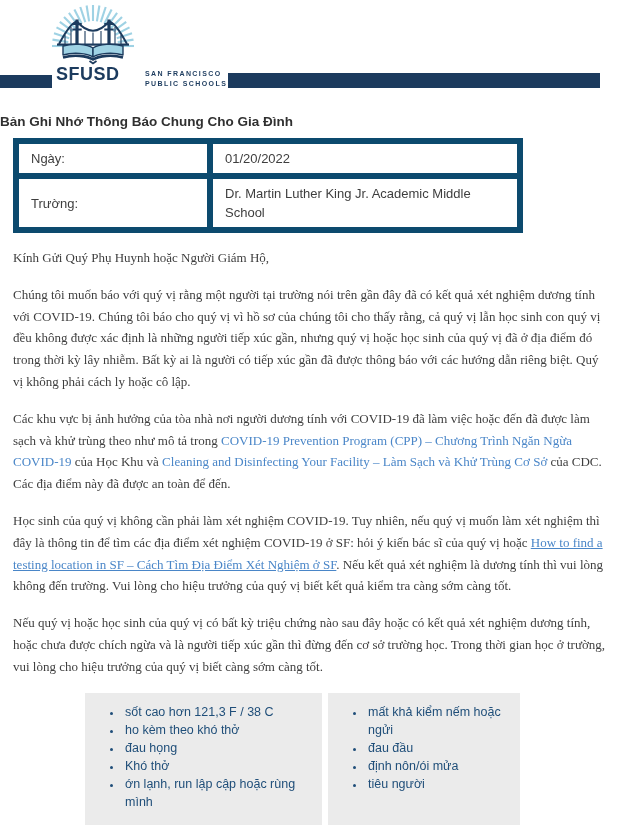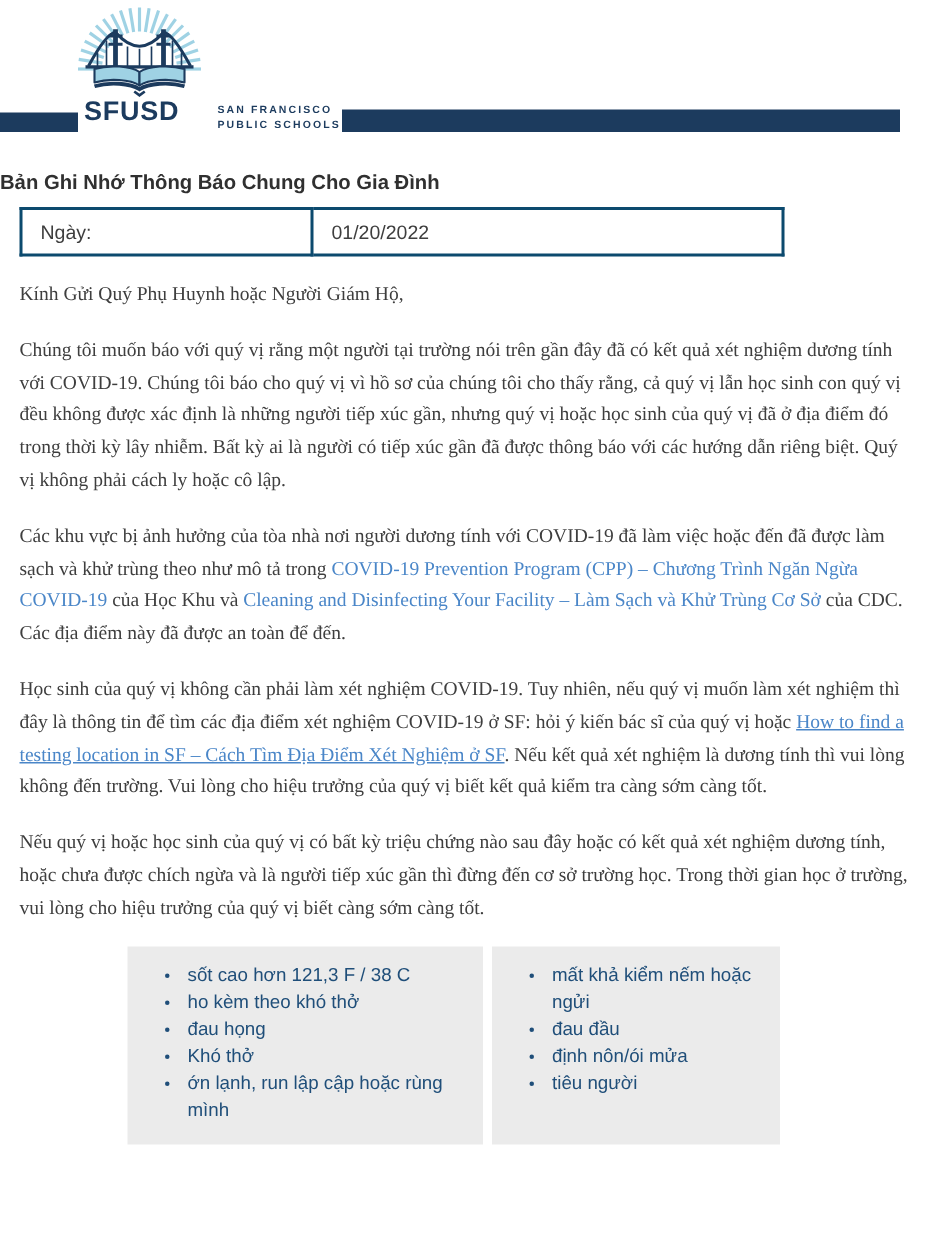--- a/index.html
+++ b/index.html
@@ -28,21 +28,21 @@
   }
   .logo-tagline{
     position:absolute;left:145px;top:69px;font-size:7px;font-weight:bold;
     color:var(--navy);letter-spacing:1.4px;line-height:9.5px;
   }
   
   .title{margin:18px 0 0;text-align:left;font-size:13.5px;font-weight:bold;color:#303030;}
   
   table.info{border-collapse:collapse;margin:9px 0 0 13px;width:510px;table-layout:fixed;}
   table.info td{
-    border:2px solid #0c4a6e;padding:5px 12px;font-size:13px;
+    border:6px solid #0c4a6e;padding:5px 12px;font-size:13px;
     line-height:19px;color:var(--text-gray);vertical-align:middle;
   }
   td.cell-label{width:194px;}
   
   .letter-body{margin:14px 14px 0 13px;font-family:Liberation Serif, serif;}
   .para{margin:0 0 15px;font-size:13px;line-height:21.8px;color:var(--text-gray);}
   a.link{color:var(--link-blue);text-decoration:none;cursor:pointer;}
   a.link.underline{text-decoration:underline;}
   
   .symptoms{display:flex;gap:6px;margin:4px 0 0 85px;width:435px;align-items:stretch;}
@@ -122,20 +122,24 @@
   </div>
 
   <div class="title">Bản Ghi Nhớ Thông Báo Chung Cho Gia Đình</div>
 
   <table class="info">
     <tbody>
         <tr>
           <td class="cell-label">Ngày:</td>
           <td class="cell-value">01/20/2022</td>
         </tr>
+        <tr>
+          <td class="cell-label">Trường:</td>
+          <td class="cell-value">Dr. Martin Luther King Jr. Academic Middle School</td>
+        </tr>
       </tbody>
   </table>
 
   <div class="letter-body">
       <p class="para"><span>Kính Gửi Quý Phụ Huynh hoặc Người Giám Hộ,</span></p>
       <p class="para"><span>Chúng tôi muốn báo với quý vị rằng một người tại trường nói trên gần đây đã có kết quả xét nghiệm dương tính với COVID-19. Chúng tôi báo cho quý vị vì hồ sơ của chúng tôi cho thấy rằng, cả quý vị lẫn học sinh con quý vị đều không được xác định là những người tiếp xúc gần, nhưng quý vị hoặc học sinh của quý vị đã ở địa điểm đó trong thời kỳ lây nhiễm. Bất kỳ ai là người có tiếp xúc gần đã được thông báo với các hướng dẫn riêng biệt. Quý vị không phải cách ly hoặc cô lập.</span></p>
       <p class="para"><span>Các khu vực bị ảnh hưởng của tòa nhà nơi người dương tính với COVID-19 đã làm việc hoặc đến đã được làm sạch và khử trùng theo như mô tả trong </span><a href="#" class="link">COVID-19 Prevention Program (CPP) – Chương Trình Ngăn Ngừa COVID-19</a><span> của Học Khu và </span><a href="#" class="link">Cleaning and Disinfecting Your Facility – Làm Sạch và Khử Trùng Cơ Sở</a><span> của CDC. Các địa điểm này đã được an toàn để đến.</span></p>
       <p class="para"><span>Học sinh của quý vị không cần phải làm xét nghiệm COVID-19. Tuy nhiên, nếu quý vị muốn làm xét nghiệm thì đây là thông tin để tìm các địa điểm xét nghiệm COVID-19 ở SF: hỏi ý kiến bác sĩ của quý vị hoặc </span><a href="#" class="link underline">How to find a testing location in SF – Cách Tìm Địa Điểm Xét Nghiệm ở SF</a><span>. Nếu kết quả xét nghiệm là dương tính thì vui lòng không đến trường. Vui lòng cho hiệu trưởng của quý vị biết kết quả kiểm tra càng sớm càng tốt.</span></p>
       <p class="para"><span>Nếu quý vị hoặc học sinh của quý vị có bất kỳ triệu chứng nào sau đây hoặc có kết quả xét nghiệm dương tính, hoặc chưa được chích ngừa và là người  tiếp xúc gần thì  đừng đến cơ sở trường học. Trong thời gian học ở trường, vui lòng cho hiệu trưởng của quý vị biết càng sớm càng tốt.</span></p>
     </div>

